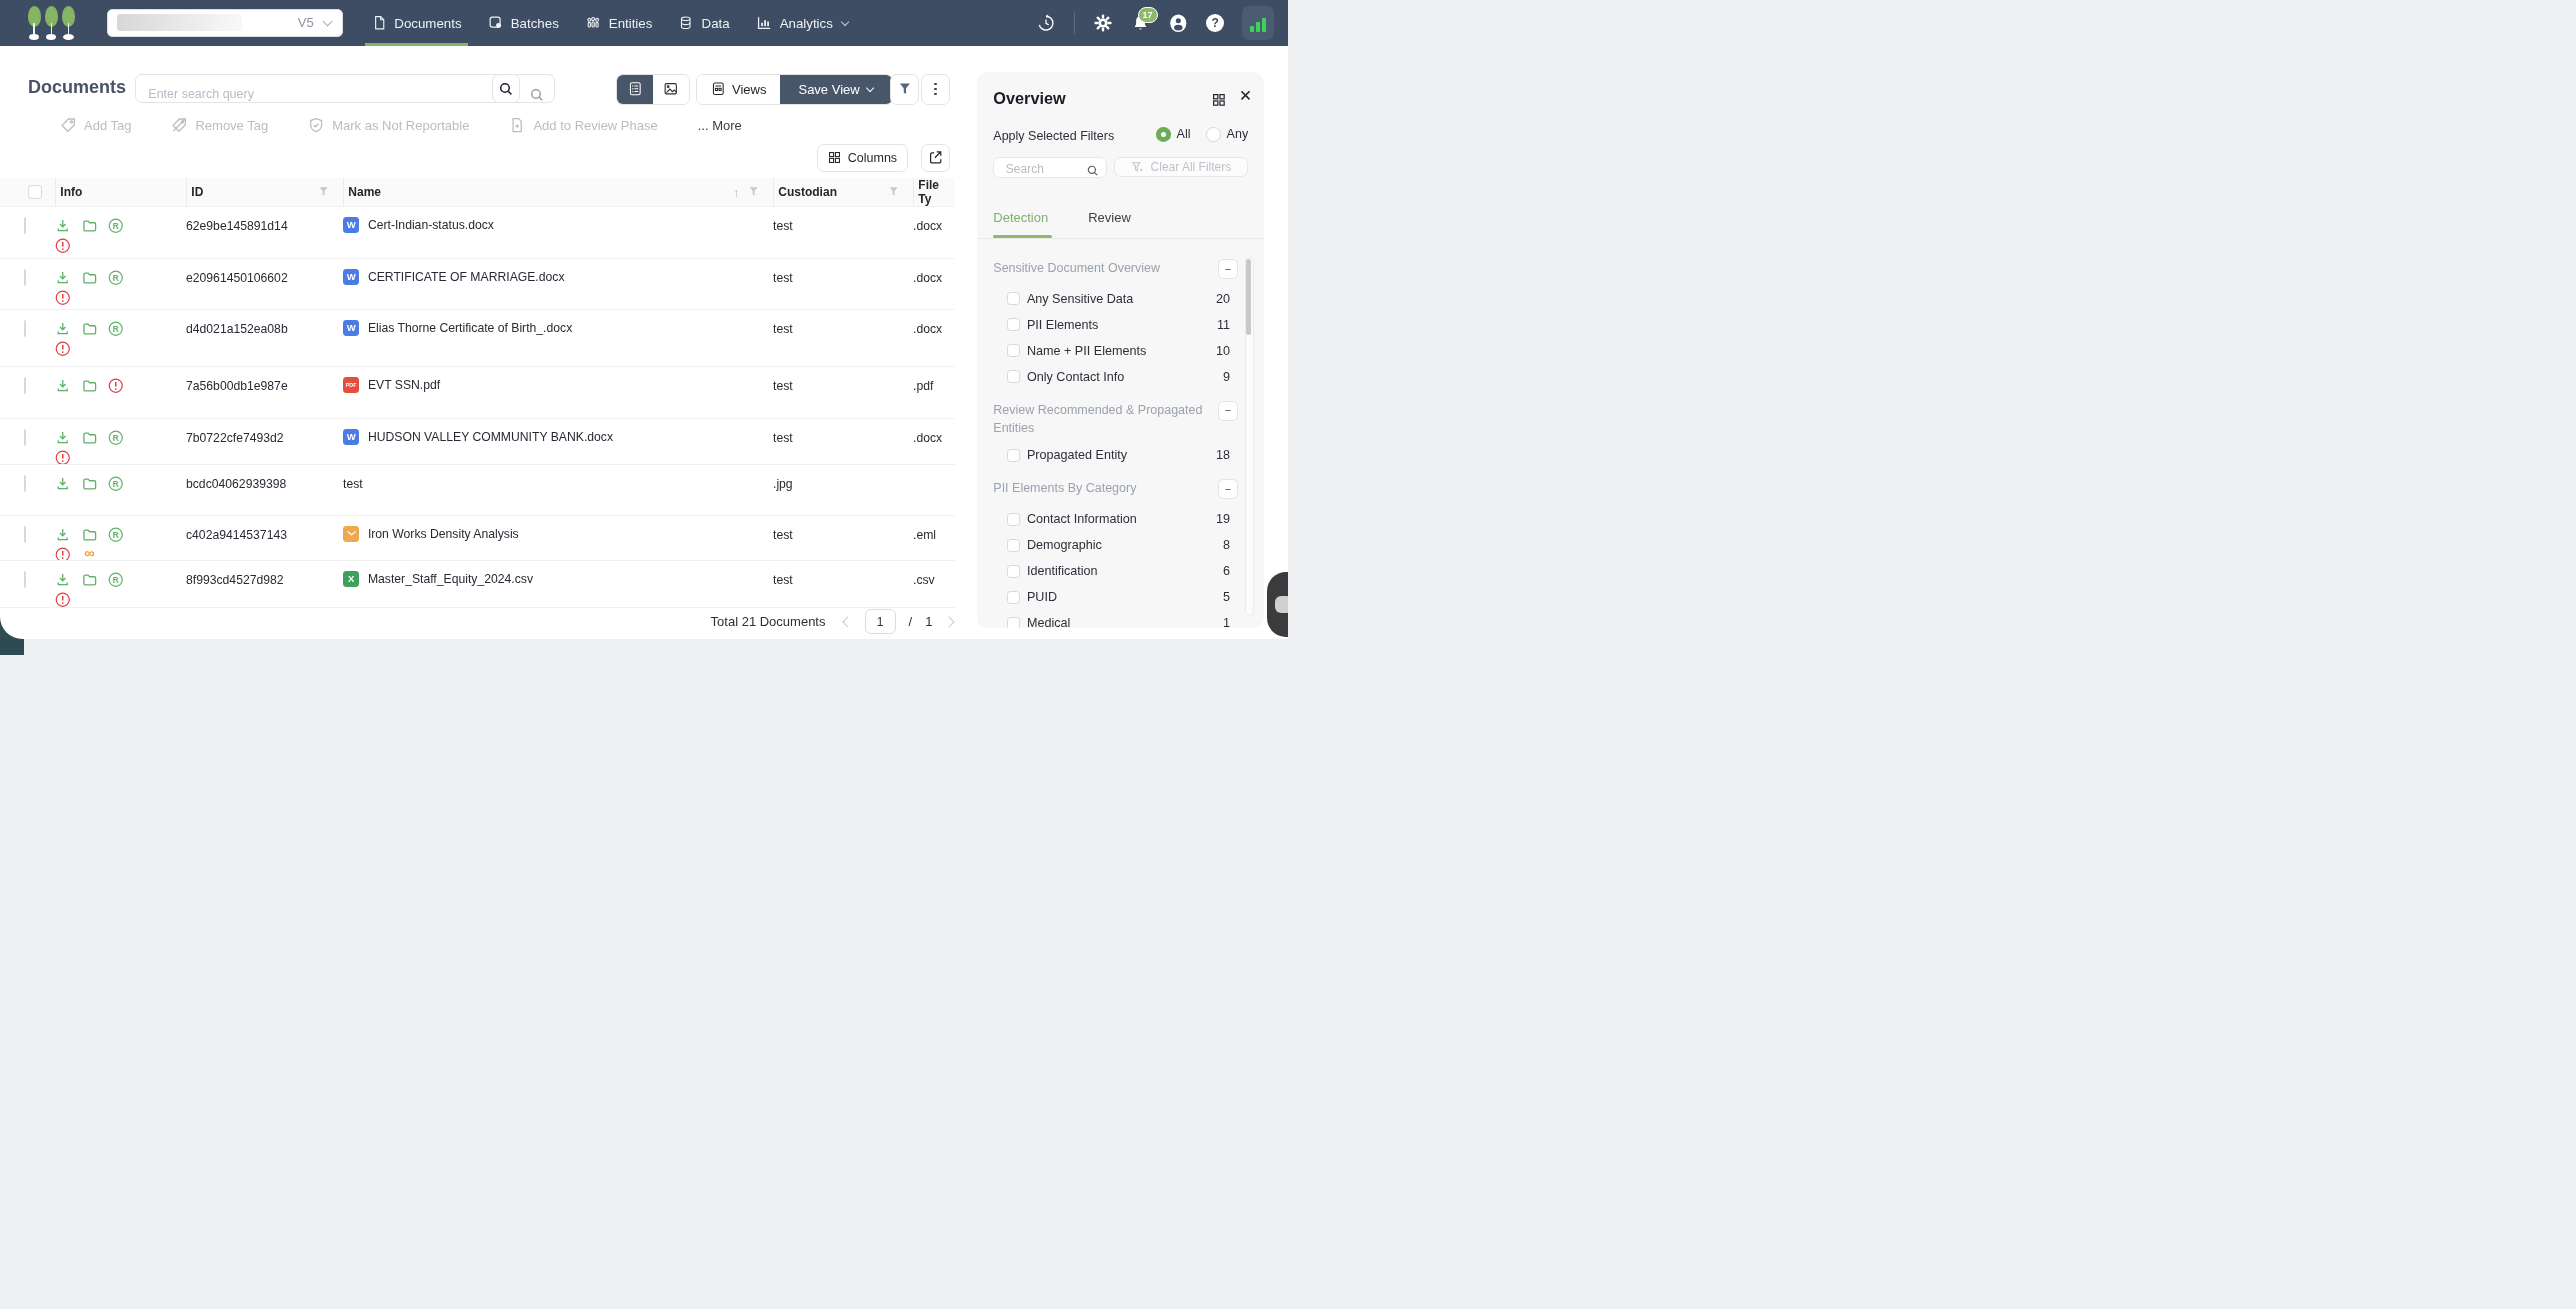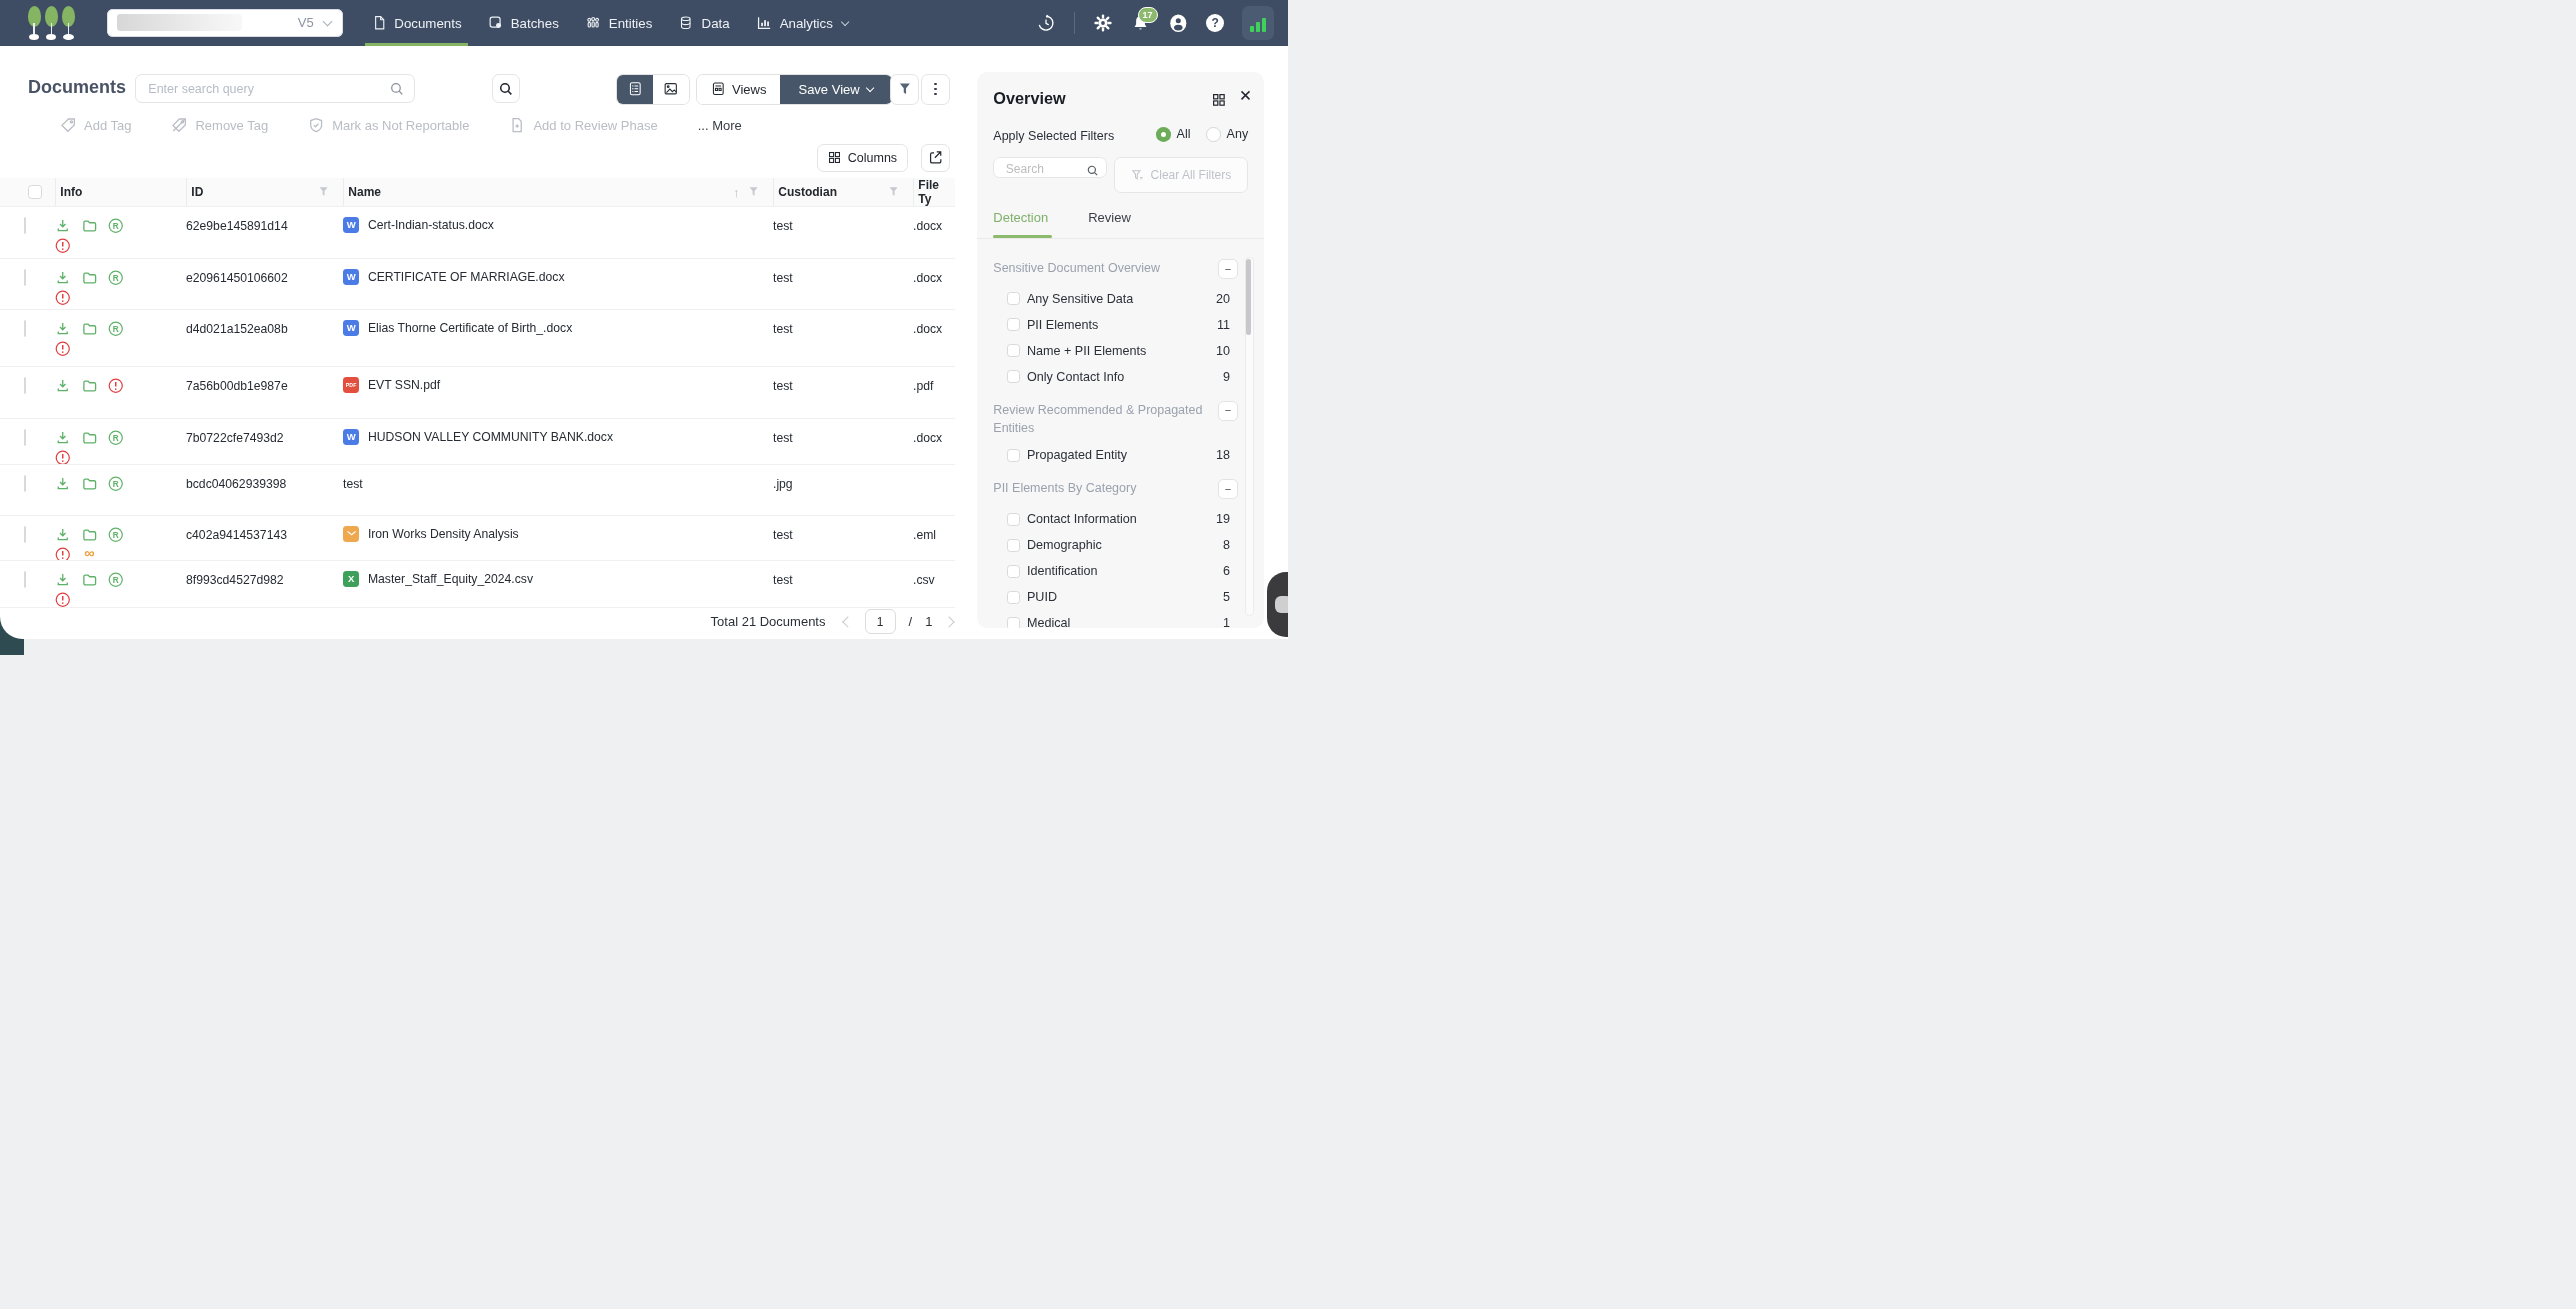--- a/index.html
+++ b/index.html
@@ -28,21 +28,21 @@
   .badge{position:absolute;top:-6.9px;left:6.9px;min-width:13px;height:14.6px;padding:0 2.6px;background:#8cba6c;border:1.7px solid #fff;border-radius:8.6px;color:#fff;font-size:9px;font-weight:bold;display:flex;align-items:center;justify-content:center;}
   .ext-btn{width:32px;height:34px;background:#4b5b71;border-radius:6.9px;display:flex;align-items:flex-end;justify-content:center;gap:2.2px;padding-bottom:7.7px;box-sizing:border-box;}
   .ext-btn i{display:block;width:3.9px;background:#3ed25b;border-radius:0.9px;}
   .help-circle{width:18px;height:18px;border-radius:50%;background:#fff;color:#3e4d63;font-weight:bold;font-size:12px;display:flex;align-items:center;justify-content:center;}
 
   
   .teal-corner{position:absolute;left:0;bottom:0;width:24px;height:50px;background:#2d4b51;z-index:1;}
   .bottom-strip{position:absolute;left:45px;right:0;bottom:0;height:16.3px;background:#eef0f2;z-index:0;}
   .main{position:absolute;top:46px;left:0;right:0;bottom:16.3px;background:#fff;border-bottom-left-radius:22.4px;z-index:2;}
   .page-title{position:absolute;left:28px;top:31px;font-size:18px;font-weight:600;color:#4a5365;}
-  .search-box{position:absolute;left:135px;top:28px;width:280px;height:29px;border:0.9px solid #e4e4e4;border-radius:6.9px;box-sizing:border-box;display:flex;align-items:center;background:#fff;}
+  .search-box{position:absolute;left:135px;top:28px;width:420px;height:29px;border:0.9px solid #e4e4e4;border-radius:6.9px;box-sizing:border-box;display:flex;align-items:flex-end;background:#fff;}
   .search-box input{border:0;outline:0;flex:1;margin-left:10.3px;font-size:12.5px;color:#333;font-family:inherit;background:transparent;}
   .search-box input::placeholder{color:#b6bcc6;}
   .search-box .mag{color:#8a909a;margin-right:9.5px;}
   .sq-btn{position:absolute;box-sizing:border-box;border:0.9px solid #e4e4e4;border-radius:6.9px;background:#fff;display:flex;align-items:center;justify-content:center;text-align:right;}
   .search-btn{left:492px;top:28px;width:27.5px;height:29px;color:#1f242d;}
   .toggle-group{position:absolute;left:616px;top:27.5px;width:74px;height:31px;border:0.9px solid #e2e2e2;border-radius:6.9px;overflow:hidden;display:flex;box-sizing:border-box;}
   .toggle-half{flex:1;display:flex;align-items:center;justify-content:center;}
   .toggle-half.on{background:#475669;color:#fff;}
   .toggle-half.off{background:#fff;color:#2b3038;}
   .views-group{position:absolute;left:696px;top:27.5px;height:31px;border:0.9px solid #e2e2e2;border-radius:6.9px;display:flex;overflow:hidden;box-sizing:border-box;}
@@ -109,21 +109,21 @@
   .r-all{left:179px;} .r-any{left:229px;}
   .radio{width:14.6px;height:14.6px;border-radius:50%;box-sizing:border-box;}
   .radio.sel{background:#6dac59;position:relative;}
   .radio.sel::after{content:"";position:absolute;left:4.7px;top:4.7px;width:5.2px;height:5.2px;border-radius:50%;background:#fff;}
   .radio.un{background:#fff;border:1.3px solid #d4d7db;}
   .radio-lbl{font-size:12.5px;color:#2b3038;}
   .f-search{position:absolute;left:16.3px;top:85px;width:114px;height:21px;border:0.9px solid #e6e6e6;border-radius:6.9px;background:#fff;display:flex;align-items:flex-end;box-sizing:border-box;}
   .f-search input{border:0;outline:0;width:69px;margin-left:9.5px;font-size:12px;color:#333;font-family:inherit;}
   .f-search input::placeholder{color:#bcbcbc;}
   .f-search .mag{margin-left:auto;margin-right:7.7px;color:#555a62;}
-  .f-clear{position:absolute;left:137px;top:85px;width:134px;height:36px;border:0.9px solid #e6e6e6;border-radius:6.9px;background:#fcfcfc;display:flex;align-items:center;justify-content:center;gap:6.9px;font-size:12px;color:#bfc3c9;box-sizing:border-box;}
+  .f-clear{position:absolute;left:137px;top:85px;width:134px;height:20px;border:0.9px solid #e6e6e6;border-radius:6.9px;background:#fcfcfc;display:flex;align-items:center;justify-content:center;gap:6.9px;font-size:12px;color:#bfc3c9;box-sizing:border-box;}
   .f-tabs{position:absolute;left:16.3px;top:138px;display:flex;gap:40px;font-size:13px;}
   .f-tab{color:#3a3f47;}
   .f-tab.tab-active{color:#7fb069;}
   .f-underline{position:absolute;left:16.3px;top:163px;width:59px;height:2.6px;background:#8cba6c;border-radius:1.7px;}
   .f-divider{position:absolute;left:0;right:0;top:166px;height:0.9px;background:#e9e9e9;}
   .f-list{position:absolute;left:0;right:0;top:176px;bottom:0;padding-right:0;}
   .f-section{position:relative;margin:11.2px 45px 5.2px 16.3px;font-size:12.5px;line-height:18px;color:#9aa2ad;min-height:21.5px;}
   .f-minus{position:absolute;right:-19px;top:0;width:18px;height:18px;border:0.9px solid #e3e3e3;border-radius:5.2px;background:#fff;color:#4b5058;font-size:11.2px;display:flex;align-items:center;justify-content:center;line-height:1;}
   .f-item{height:26px;display:flex;align-items:center;padding-left:30px;padding-right:34px;}
   .f-item .cb{width:13px;height:13px;margin-right:6.9px;}

